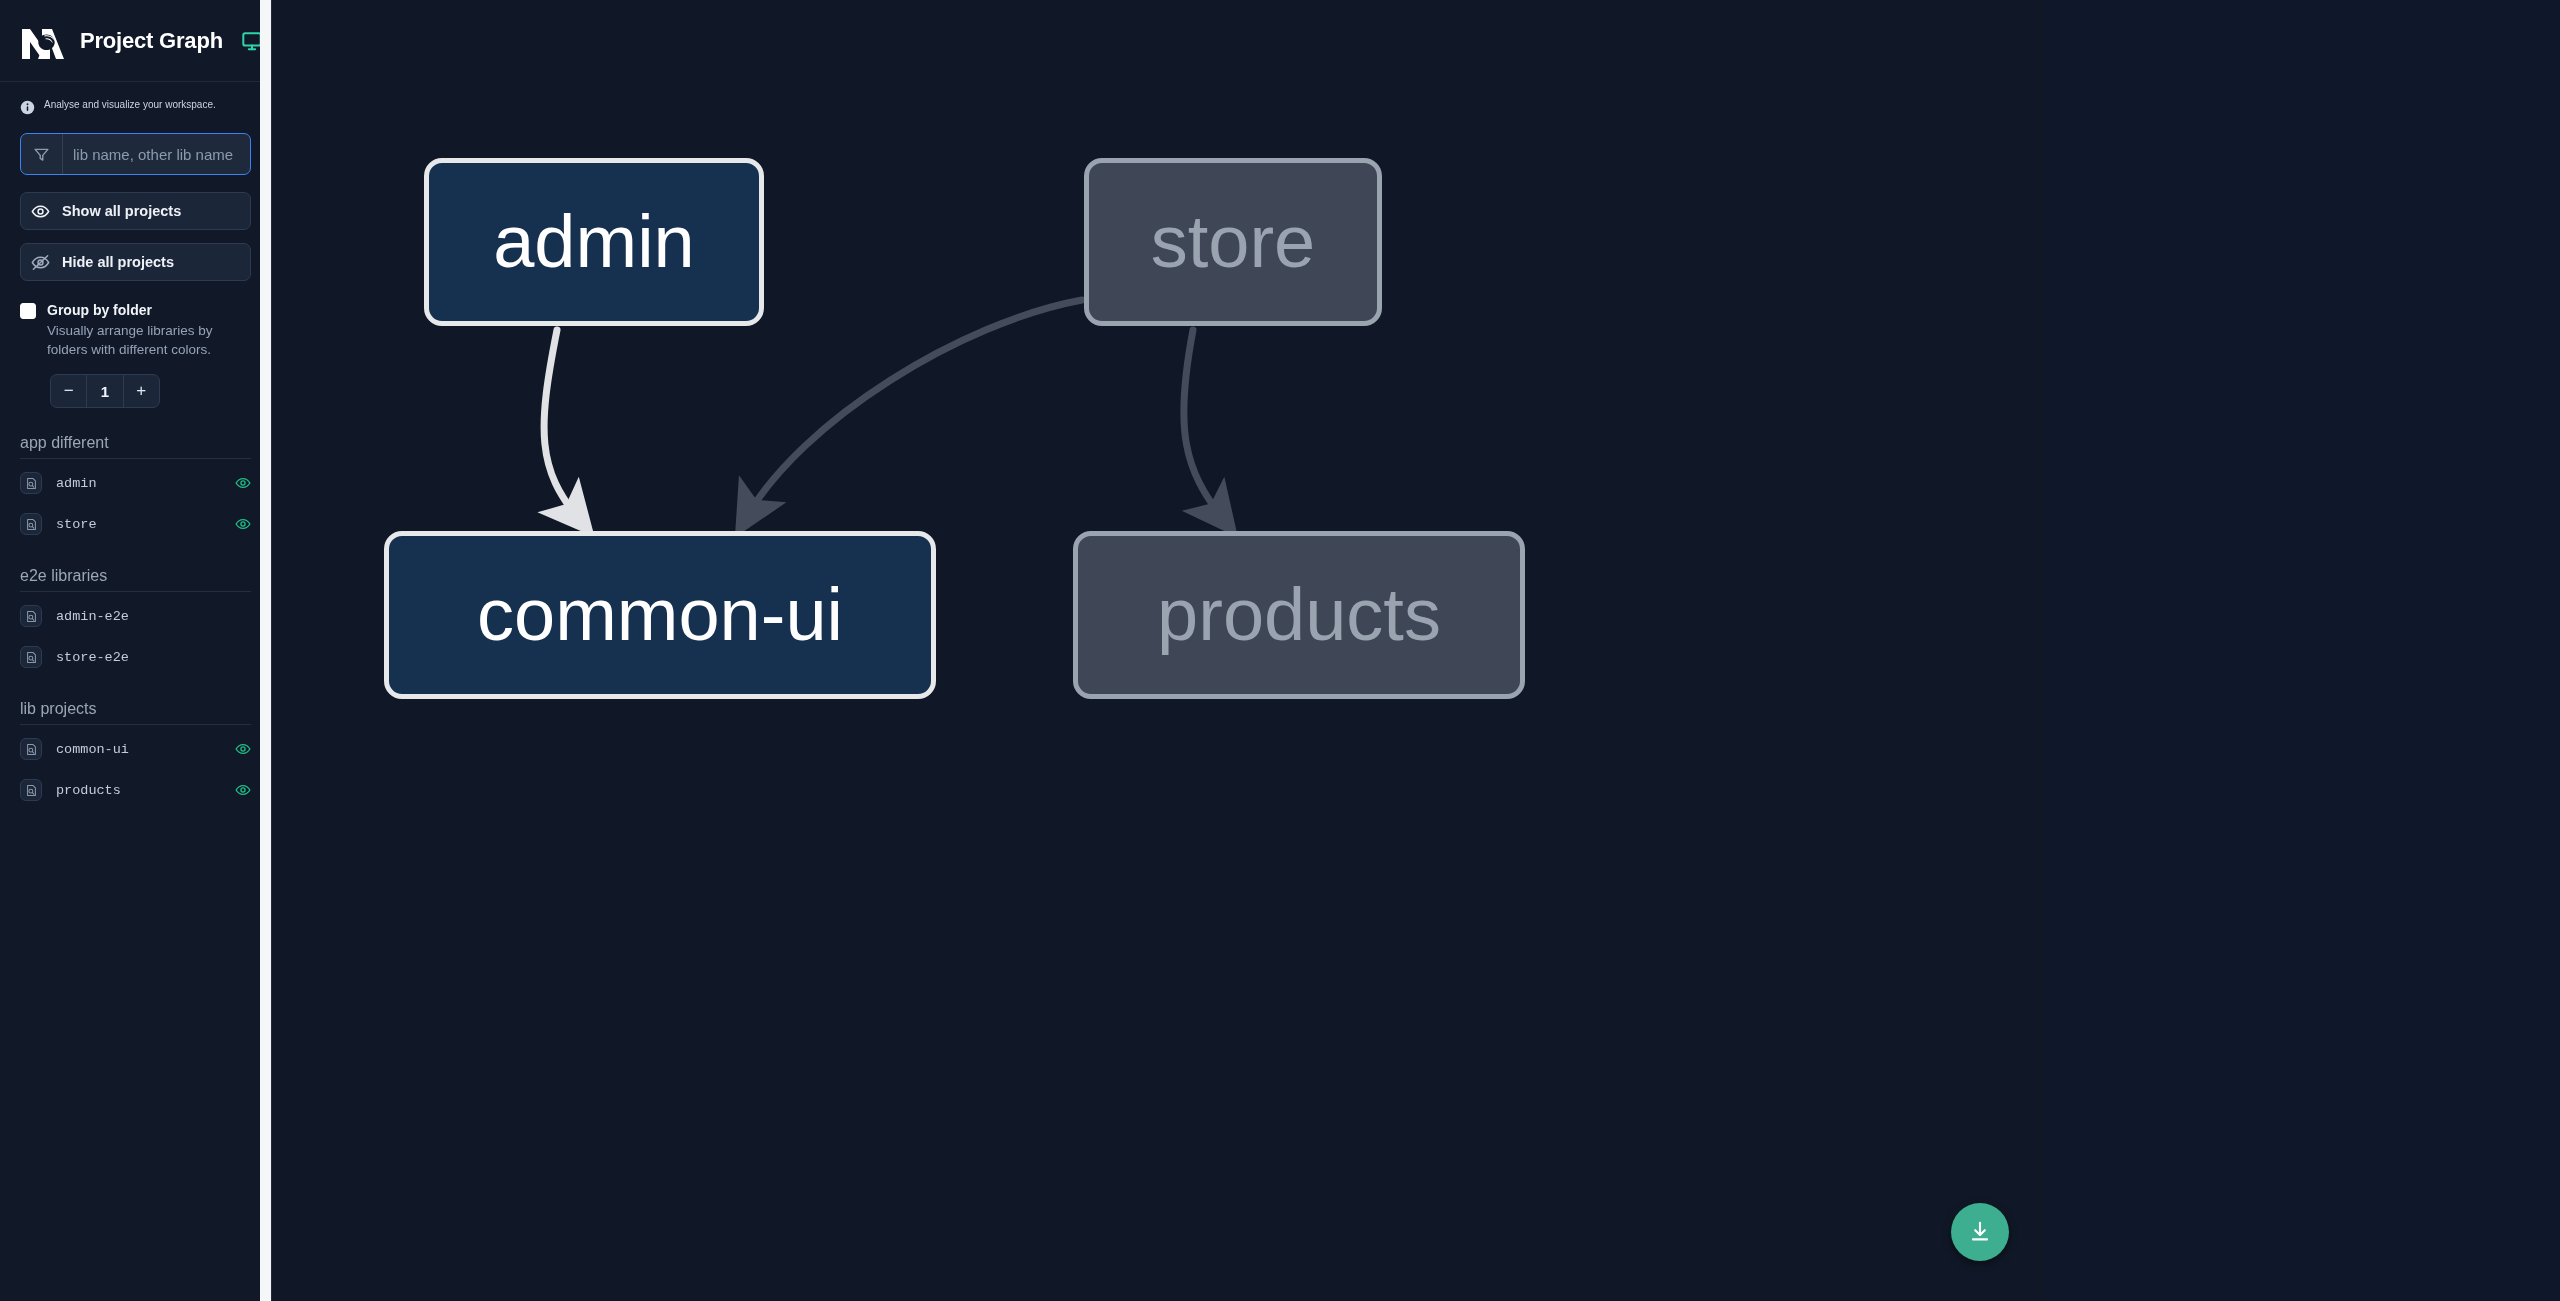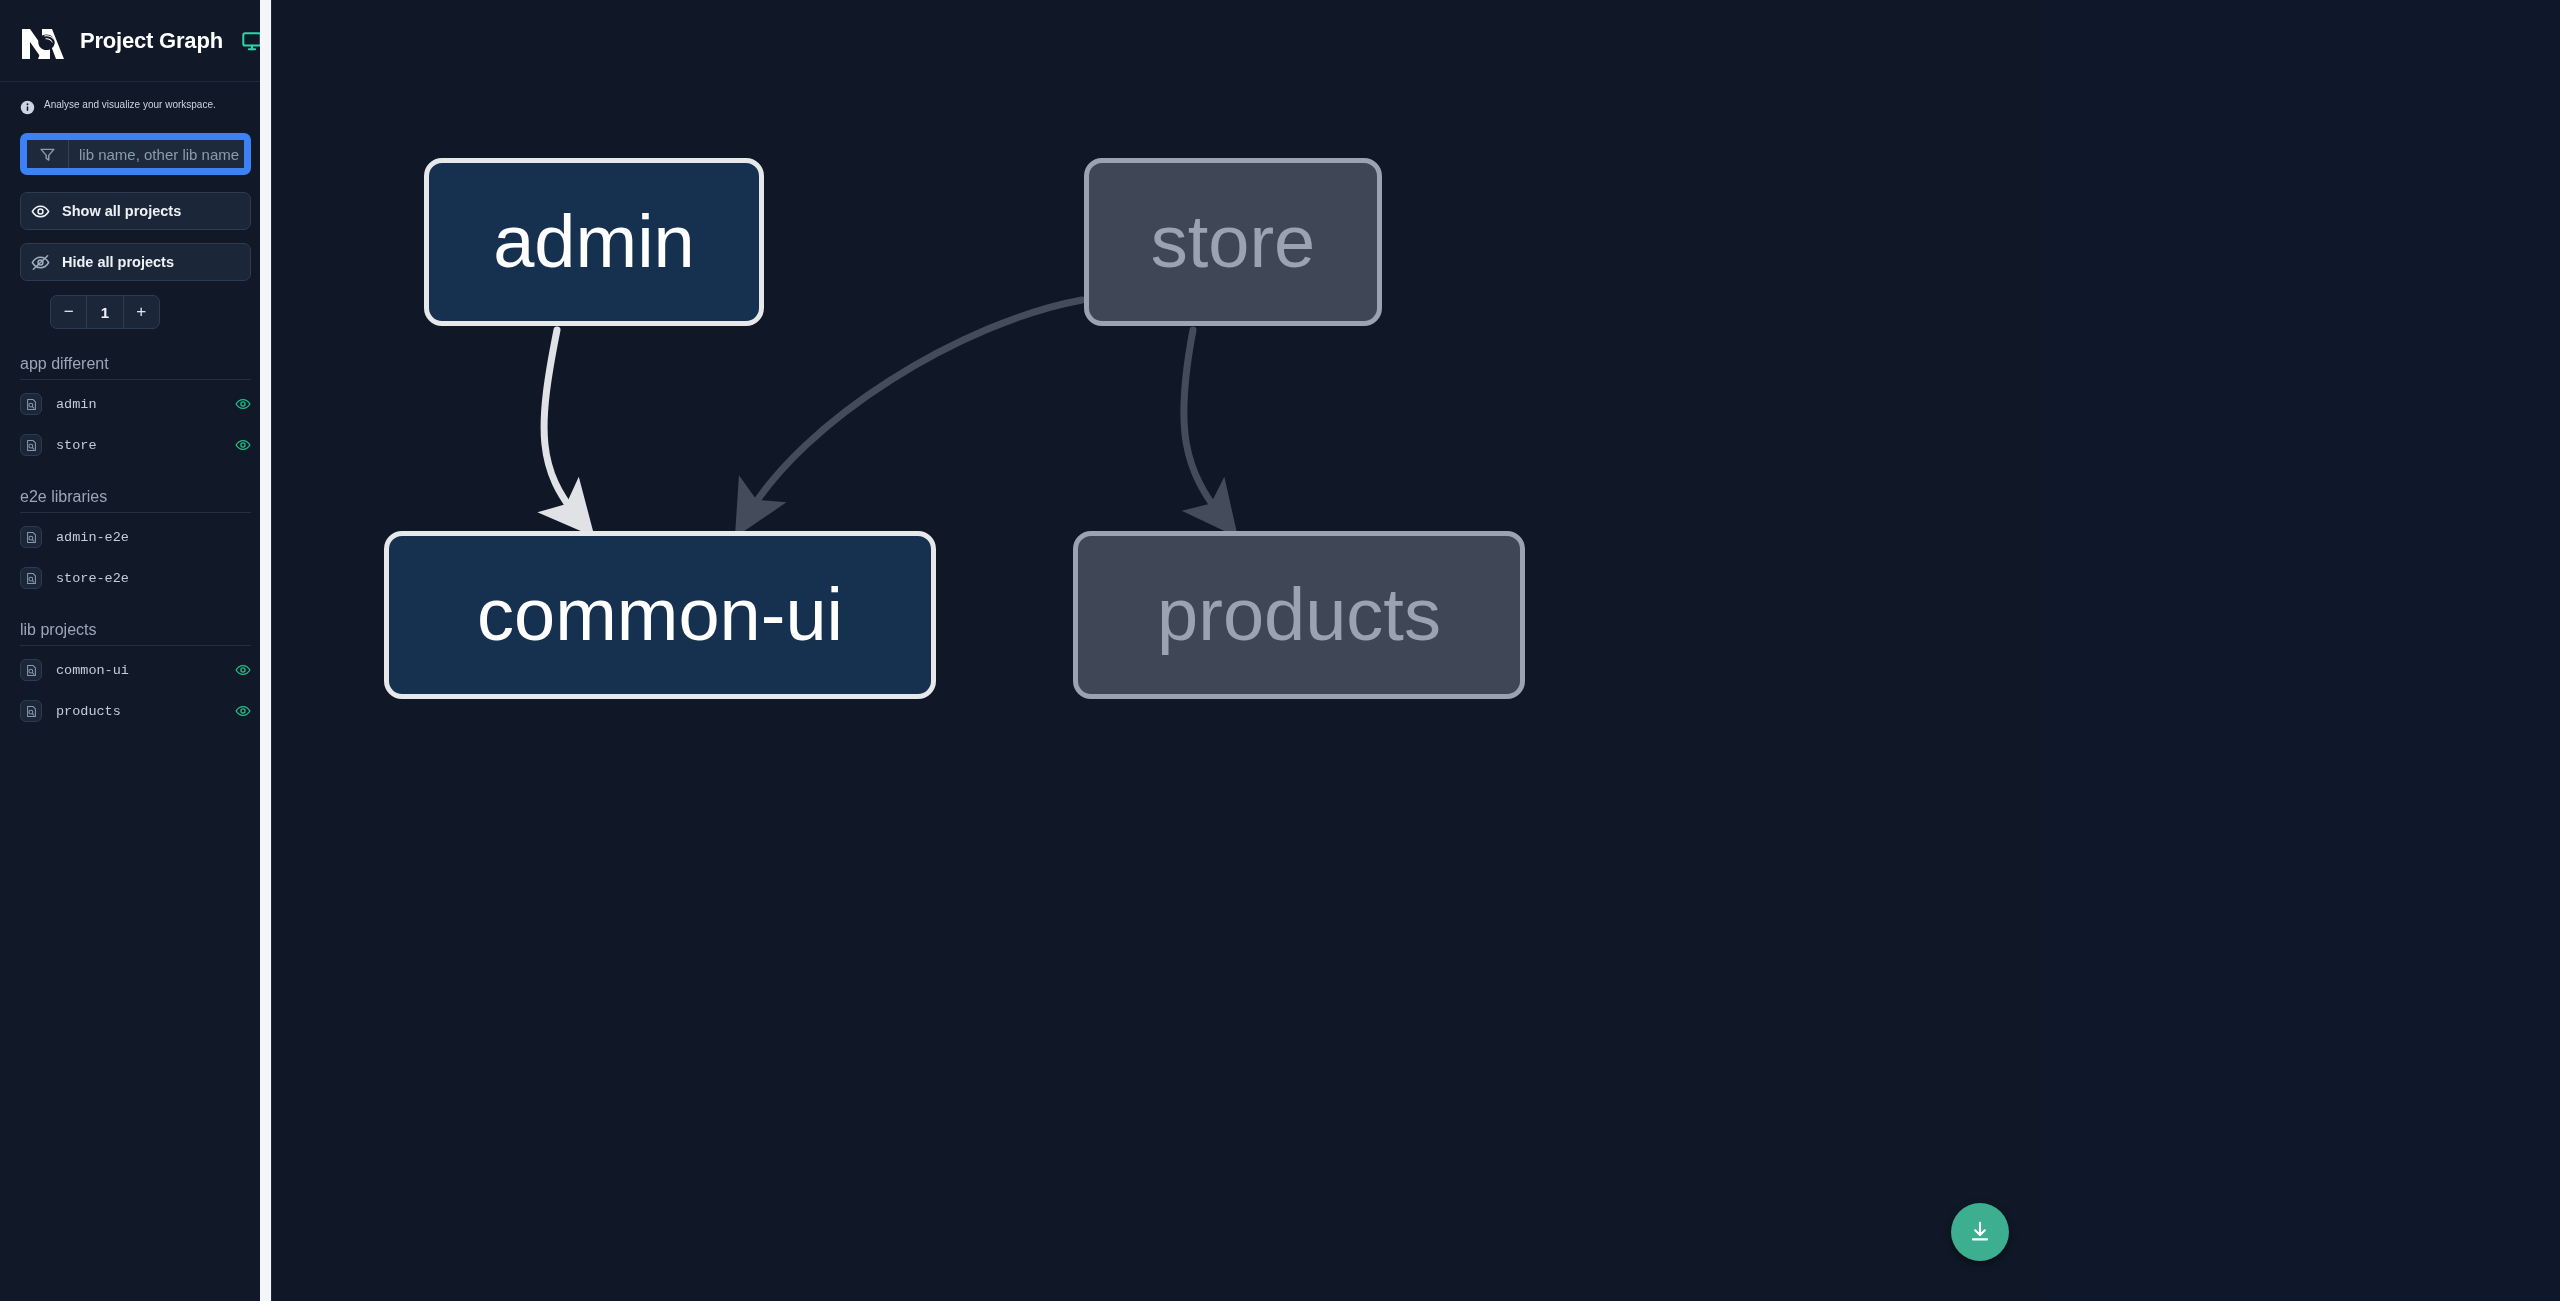--- a/index.html
+++ b/index.html
@@ -42,21 +42,21 @@
   }
   .info-icon { width: 15px; height: 15px; flex:0 0 15px; margin-top: 1px; display:block;}
   .sb-tagline span { color: #cbd5e1; font-size: 10px; line-height: 1.25; }
 
   .sb-body { padding: 0 20px; flex: 1 1 auto; overflow: hidden; }
 
   .filter-row {
     margin-top: 18px;
     display: flex; align-items: stretch;
     height: 42px;
-    border: 7px solid #3b82f6;
+    border: 1px solid #3b82f6;
     border-radius: 7px;
     background: #1e293b;
     overflow: hidden;
   }
   .filter-icon-box {
     width: 42px; display: flex; align-items: center; justify-content: center;
     border-right: 1px solid #334155;
     flex: 0 0 42px;
   }
   .funnel-icon { width: 17px; height: 17px; display:block; }
@@ -234,20 +234,27 @@
         <span>
           <svg class="eye-icon" viewBox="0 0 24 24" fill="none" stroke="#9fadbf" stroke-width="1.9" stroke-linecap="round" stroke-linejoin="round" aria-hidden="true">
             <path d="M1.7 12S5.5 5.4 12 5.4 22.3 12 22.3 12 18.5 18.6 12 18.6 1.7 12 1.7 12z"></path>
             <circle cx="12" cy="12" r="3.1"></circle>
             <line x1="3" y1="20.5" x2="21" y2="3.5"></line>
           </svg>
         </span>
         <span class="lbl">Hide all projects</span>
       </div>
 
+      <div class="check-block" style="margin-top:20px;">
+        <div class="cbox white"></div>
+        <div class="check-text">
+          <div class="check-title">Group by folder</div>
+          <div class="check-desc">Visually arrange libraries by folders with different colors.</div>
+        </div>
+      </div>
 
 
       <div class="stepper">
         <button>−</button>
         <div class="sep"></div>
         <div class="val">1</div>
         <div class="sep"></div>
         <button>+</button>
       </div>
 

